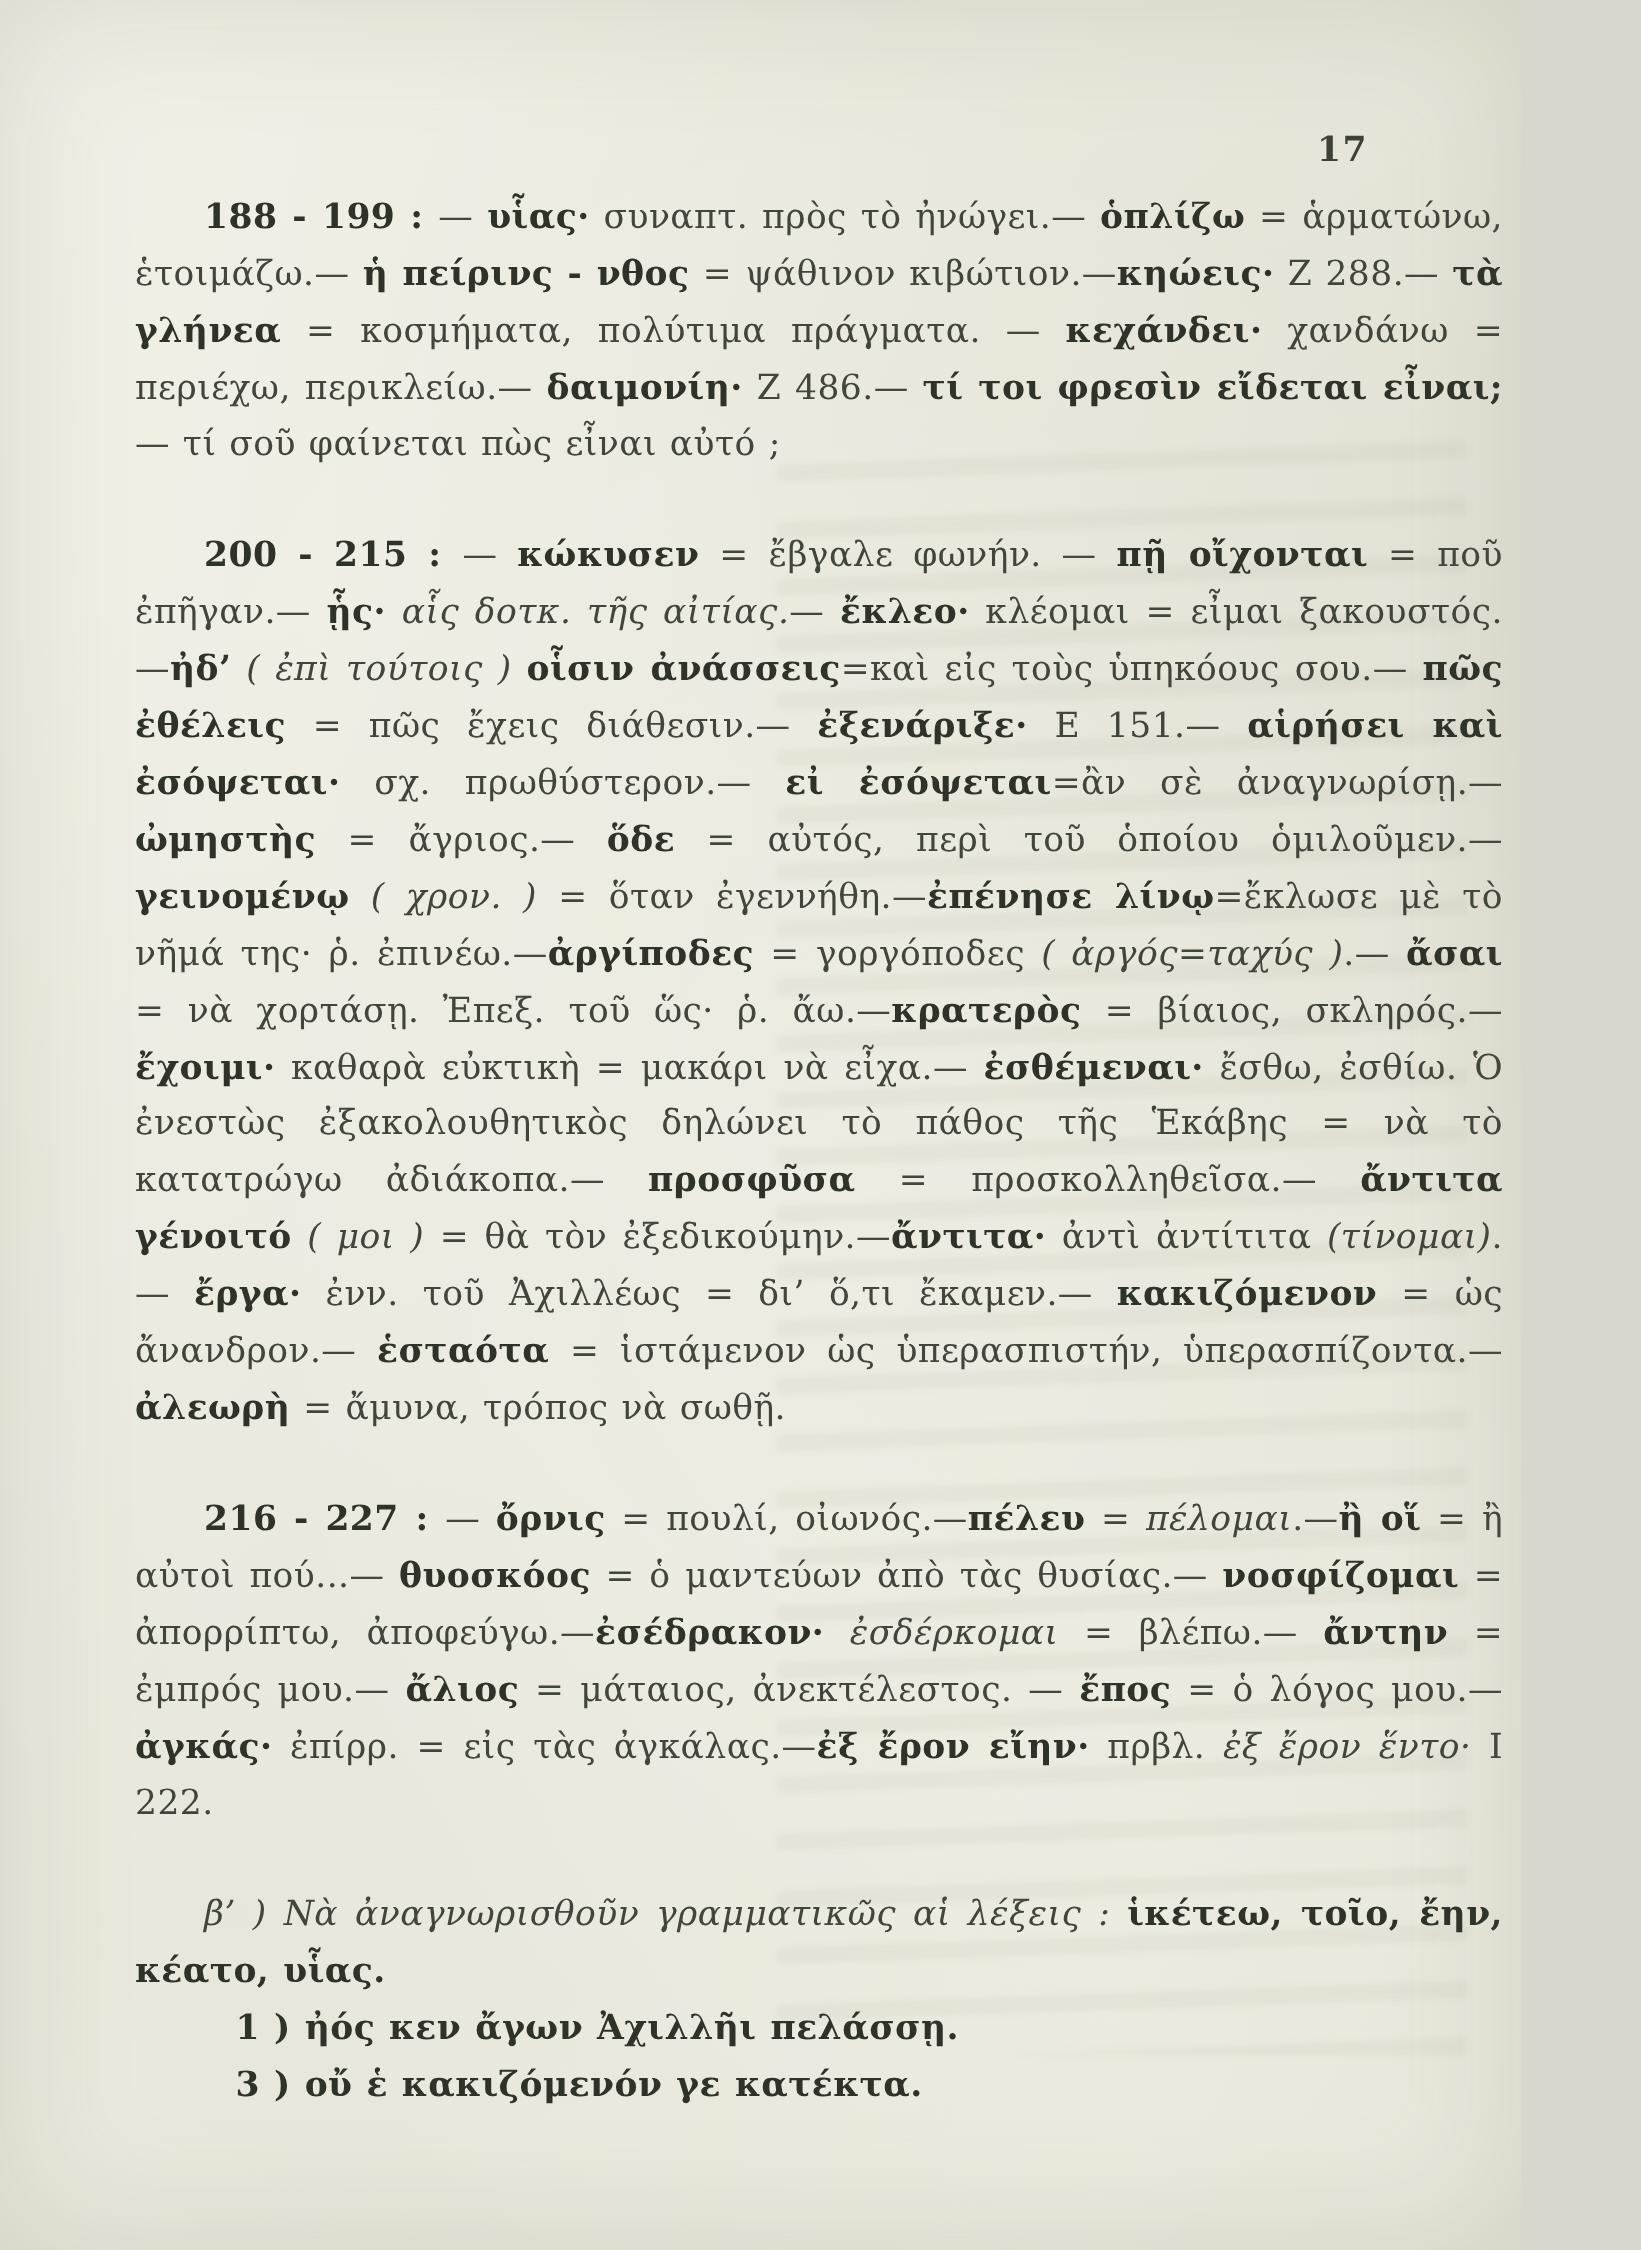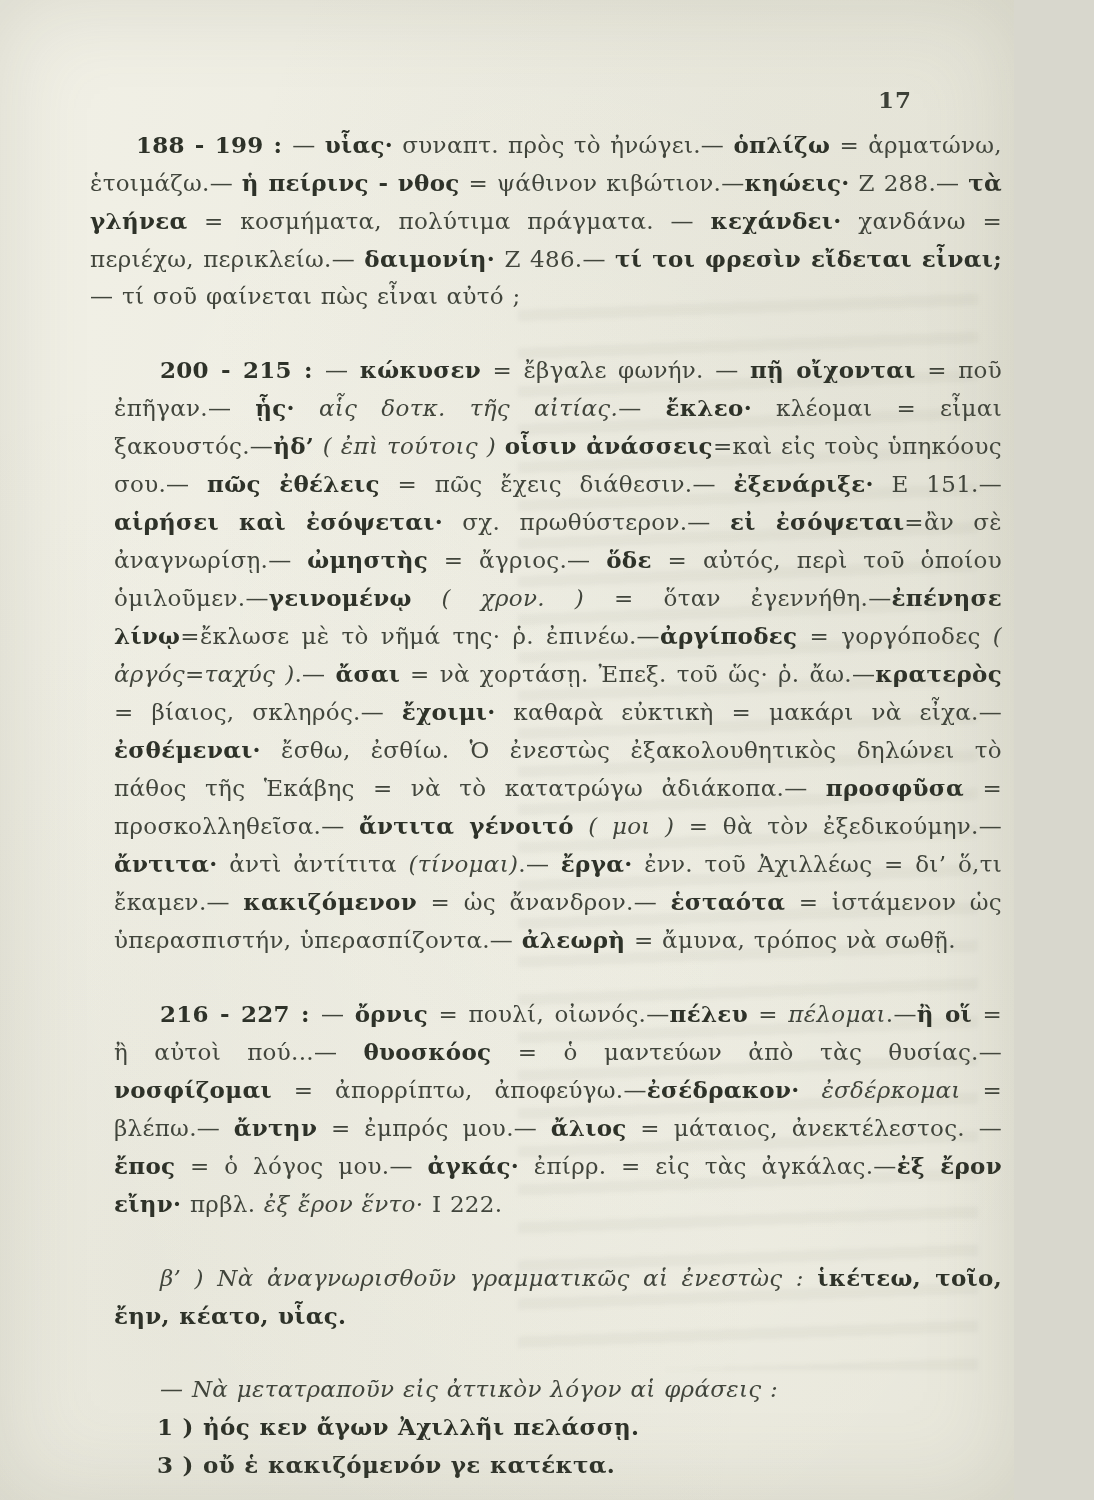--- a/index.html
+++ b/index.html
@@ -61,38 +61,37 @@
     line-height: 37px;
     color: #41453c;
     letter-spacing: 0.3px;
     word-spacing: 1px;
   }
   .textcol p {
     margin: 0;
     text-indent: 46px;
     text-align: justify;
   }
-  .textcol p.gap { margin-top: 36px; margin-left: 24px; }
+  .textcol p.gap { margin-top: 36px; }
   .textcol p.list {
     text-indent: 0;
     margin-left: 67px;
     text-align: left;
   }
   .textcol .b { font-weight: bold; color: #2e3229; }
   .textcol .i { font-style: italic; }
 </style>
 </head>
 <body>
 
 <div class="page">
   <div class="bleed"></div>
   <div class="page-number">17</div>
   <div class="textcol">
       <p><span class="b">188 - 199 : </span><span>— </span><span class="b">υἷας·</span><span> συναπτ. πρὸς τὸ ἠνώγει.— </span><span class="b">ὁπλίζω</span><span> = ἁρματώνω, ἑτοιμάζω.— </span><span class="b">ἡ πείρινς - νθος</span><span> = ψάθινον κιβώτιον.—</span><span class="b">κηώεις·</span><span> Ζ 288.— </span><span class="b">τὰ γλήνεα</span><span> = κοσμήματα, πολύτιμα πράγματα. — </span><span class="b">κεχάνδει·</span><span> χανδάνω = περιέχω, περικλείω.— </span><span class="b">δαιμονίη·</span><span> Ζ 486.— </span><span class="b">τί τοι φρεσὶν εἴδεται εἶναι;</span><span> — τί σοῦ φαίνεται πὼς εἶναι αὐτό ;</span></p>
       <p class="gap"><span class="b">200 - 215 : </span><span>— </span><span class="b">κώκυσεν</span><span> = ἔβγαλε φωνήν. — </span><span class="b">πῇ οἴχονται</span><span> = ποῦ ἐπῆγαν.— </span><span class="b">ᾗς·</span><span class="i"> αἷς δοτκ. τῆς αἰτίας.</span><span>— </span><span class="b">ἔκλεο·</span><span> κλέομαι = εἶμαι ξακουστός.—</span><span class="b">ἠδ’</span><span class="i"> ( ἐπὶ τούτοις ) </span><span class="b">οἷσιν ἀνάσσεις</span><span>=καὶ εἰς τοὺς ὑπηκόους σου.— </span><span class="b">πῶς ἐθέλεις</span><span> = πῶς ἔχεις διάθεσιν.— </span><span class="b">ἐξενάριξε·</span><span> Ε 151.— </span><span class="b">αἱρήσει καὶ ἐσόψεται·</span><span> σχ. πρωθύστερον.— </span><span class="b">εἰ ἐσόψεται</span><span>=ἂν σὲ ἀναγνωρίσῃ.— </span><span class="b">ὠμηστὴς</span><span> = ἄγριος.— </span><span class="b">ὅδε</span><span> = αὐτός, περὶ τοῦ ὁποίου ὁμιλοῦμεν.—</span><span class="b">γεινομένῳ</span><span class="i"> ( χρον. ) </span><span>= ὅταν ἐγεννήθη.—</span><span class="b">ἐπένησε λίνῳ</span><span>=ἔκλωσε μὲ τὸ νῆμά της· ῥ. ἐπινέω.—</span><span class="b">ἀργίποδες</span><span> = γοργόποδες </span><span class="i">( ἀργός=ταχύς )</span><span>.— </span><span class="b">ἄσαι</span><span> = νὰ χορτάσῃ. Ἐπεξ. τοῦ ὥς· ῥ. ἄω.—</span><span class="b">κρατερὸς</span><span> = βίαιος, σκληρός.— </span><span class="b">ἔχοιμι·</span><span> καθαρὰ εὐκτικὴ = μακάρι νὰ εἶχα.— </span><span class="b">ἐσθέμεναι·</span><span> ἔσθω, ἐσθίω. Ὁ ἐνεστὼς ἐξακολουθητικὸς δηλώνει τὸ πάθος τῆς Ἑκάβης = νὰ τὸ κατατρώγω ἀδιάκοπα.— </span><span class="b">προσφῦσα</span><span> = προσκολληθεῖσα.— </span><span class="b">ἄντιτα γένοιτό</span><span class="i"> ( μοι ) </span><span>= θὰ τὸν ἐξεδικούμην.—</span><span class="b">ἄντιτα·</span><span> ἀντὶ ἀντίτιτα </span><span class="i">(τίνομαι)</span><span>.— </span><span class="b">ἔργα·</span><span> ἐνν. τοῦ Ἀχιλλέως = δι’ ὅ,τι ἔκαμεν.— </span><span class="b">κακιζόμενον</span><span> = ὡς ἄνανδρον.— </span><span class="b">ἑσταότα</span><span> = ἱστάμενον ὡς ὑπερασπιστήν, ὑπερασπίζοντα.— </span><span class="b">ἀλεωρὴ</span><span> = ἄμυνα, τρόπος νὰ σωθῇ.</span></p>
       <p class="gap"><span class="b">216 - 227 : </span><span>— </span><span class="b">ὄρνις</span><span> = πουλί, οἰωνός.—</span><span class="b">πέλευ</span><span> = </span><span class="i">πέλομαι</span><span>.—</span><span class="b">ἢ οἵ</span><span> = ἢ αὐτοὶ πού...— </span><span class="b">θυοσκόος</span><span> = ὁ μαντεύων ἀπὸ τὰς θυσίας.— </span><span class="b">νοσφίζομαι</span><span> = ἀπορρίπτω, ἀποφεύγω.—</span><span class="b">ἐσέδρακον·</span><span class="i"> ἐσδέρκομαι </span><span>= βλέπω.— </span><span class="b">ἄντην</span><span> = ἐμπρός μου.— </span><span class="b">ἄλιος</span><span> = μάταιος, ἀνεκτέλεστος. — </span><span class="b">ἔπος</span><span> = ὁ λόγος μου.— </span><span class="b">ἀγκάς·</span><span> ἐπίρρ. = εἰς τὰς ἀγκάλας.—</span><span class="b">ἐξ ἔρον εἴην·</span><span> πρβλ. </span><span class="i">ἐξ ἔρον ἕντο·</span><span> Ι 222.</span></p>
-      <p class="gap"><span class="i">β’ ) Νὰ ἀναγνωρισθοῦν γραμματικῶς αἱ ἐνεστὼς : </span><span class="b">ἱκέτεω, τοῖο, ἔην, κέατο, υἷας.</span></p>
-      <p class="gap"><span class="i">— Νὰ μετατραποῦν εἰς ἀττικὸν λόγον αἱ φράσεις :</span></p>
+      <p class="gap"><span class="i">β’ ) Νὰ ἀναγνωρισθοῦν γραμματικῶς αἱ λέξεις : </span><span class="b">ἱκέτεω, τοῖο, ἔην, κέατο, υἷας.</span></p>
       <p class="list"><span class="b">1 ) ἠός κεν ἄγων Ἀχιλλῆι πελάσσῃ.</span></p>
       <p class="list"><span class="b">3 ) οὔ ἑ κακιζόμενόν γε κατέκτα.</span></p>
     </div>
   <div class="vignette"></div>
 </div>
 
 </body></html>

